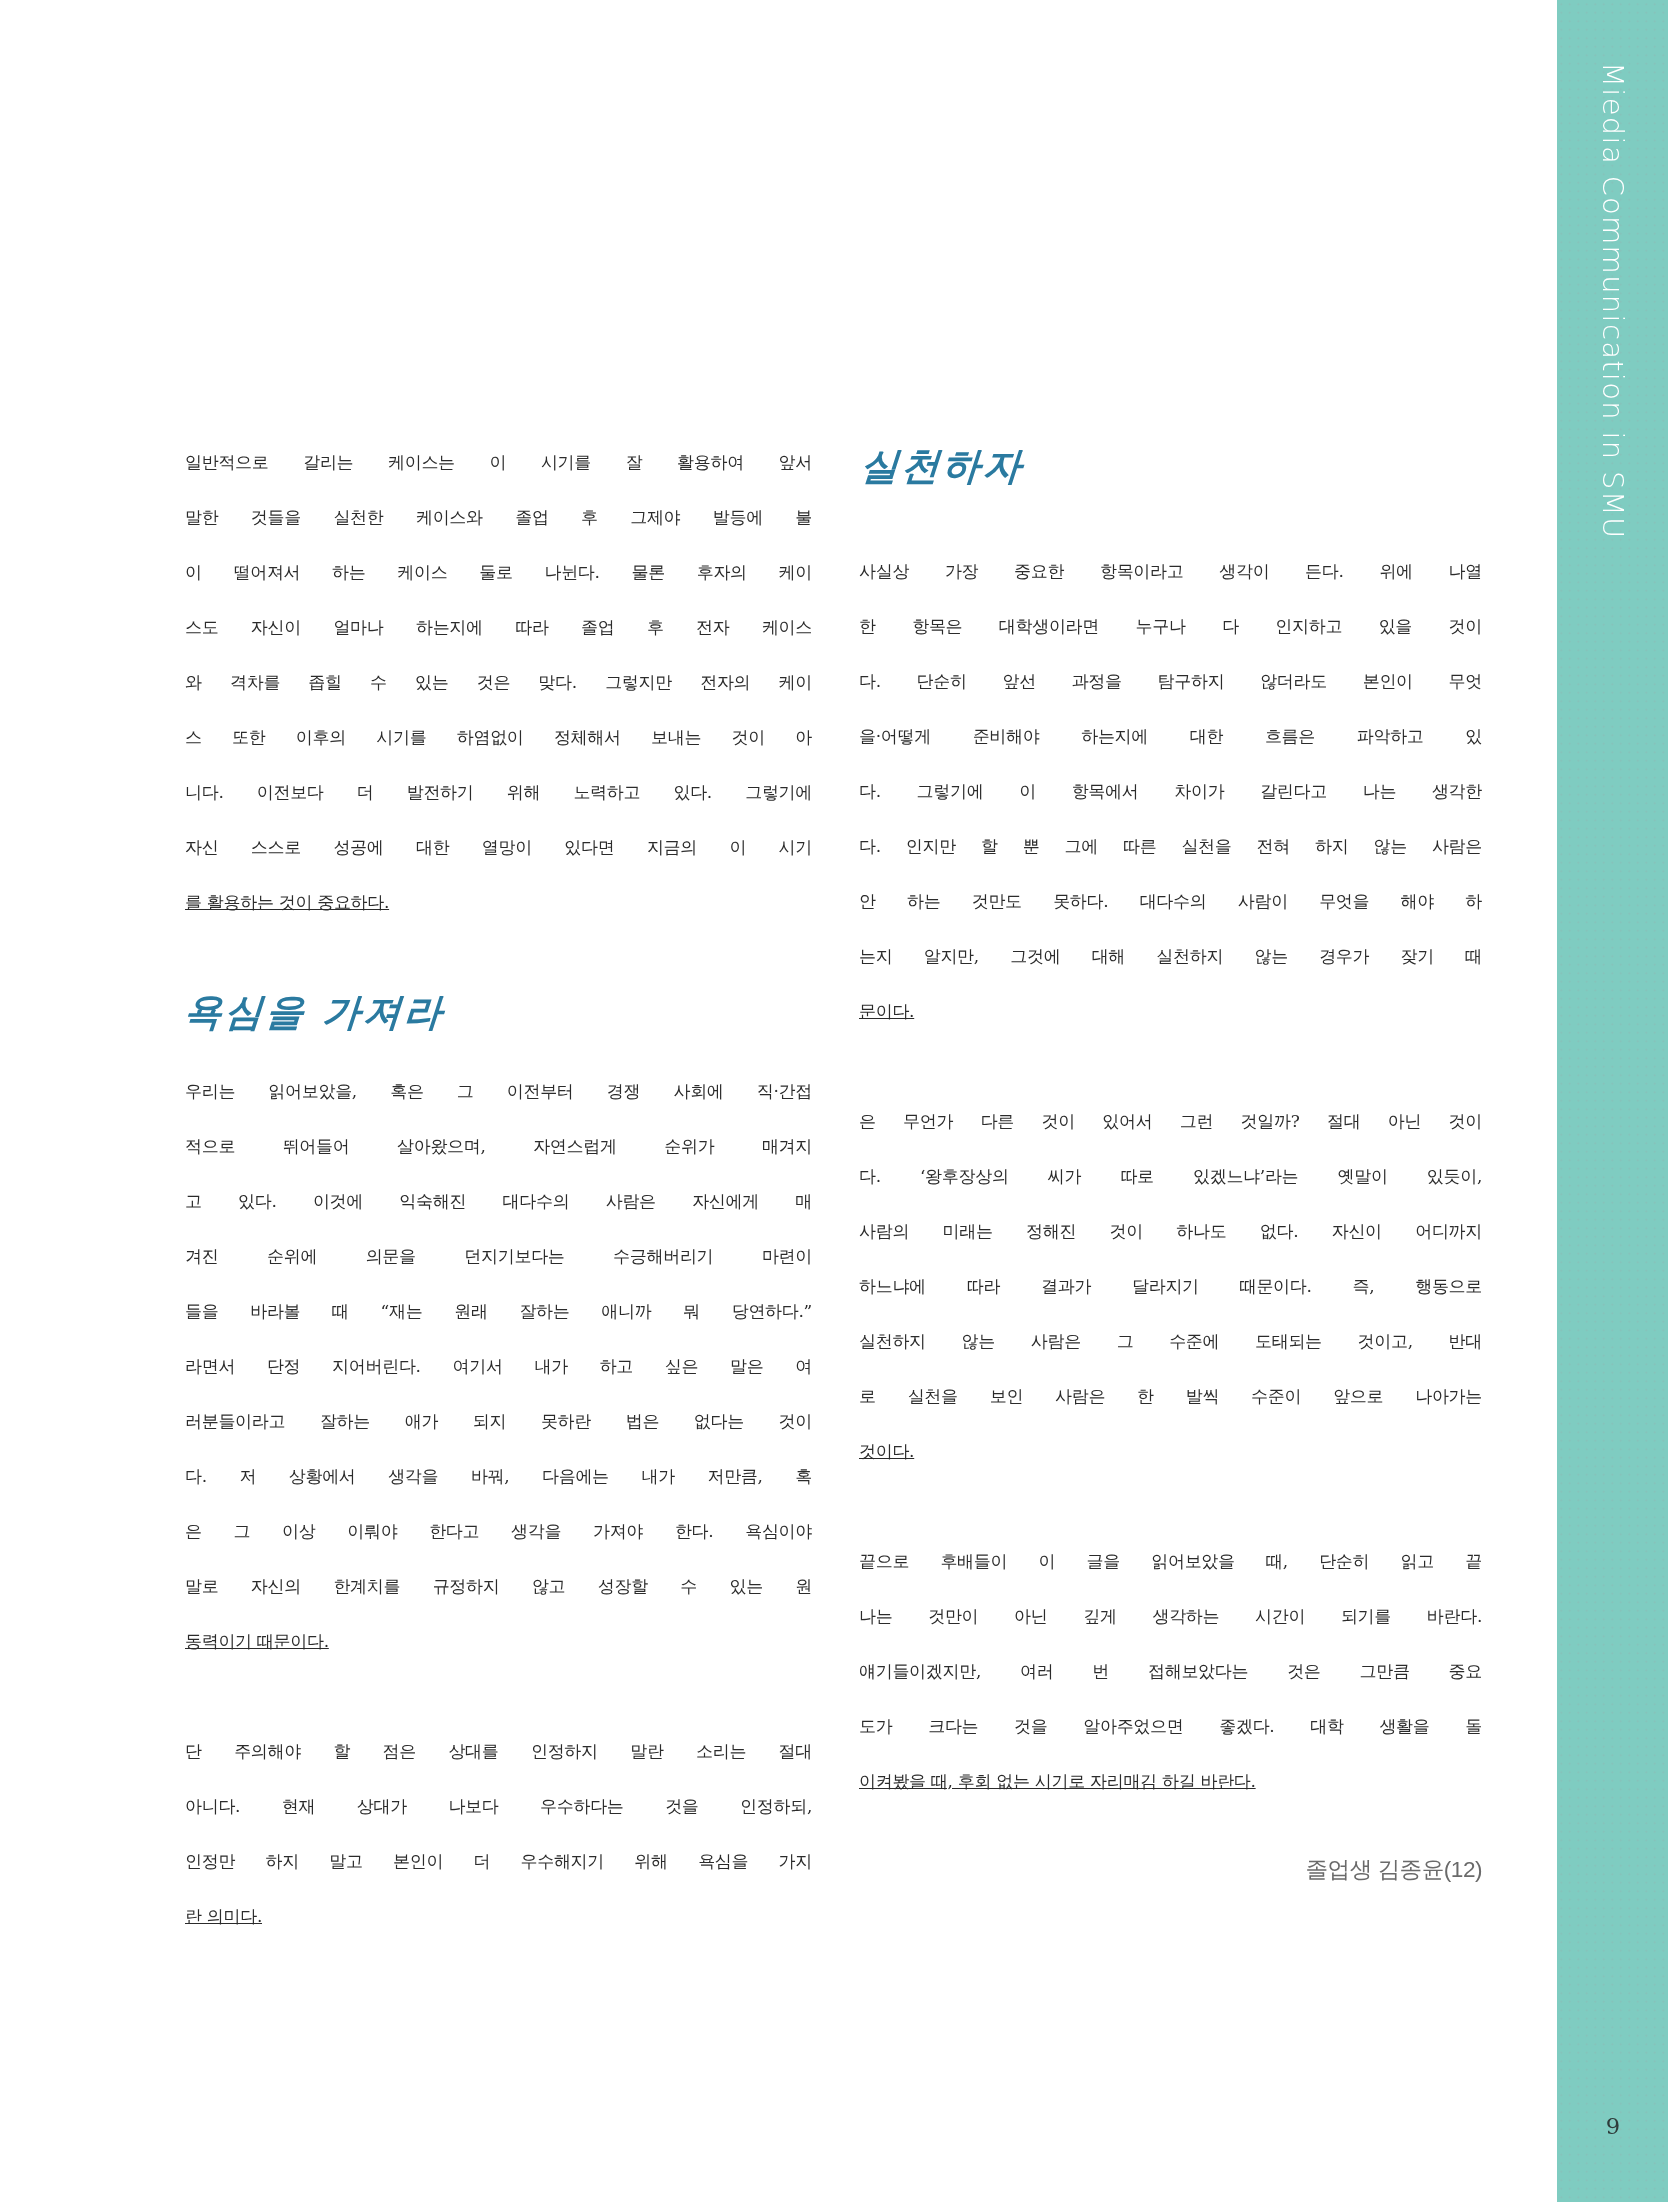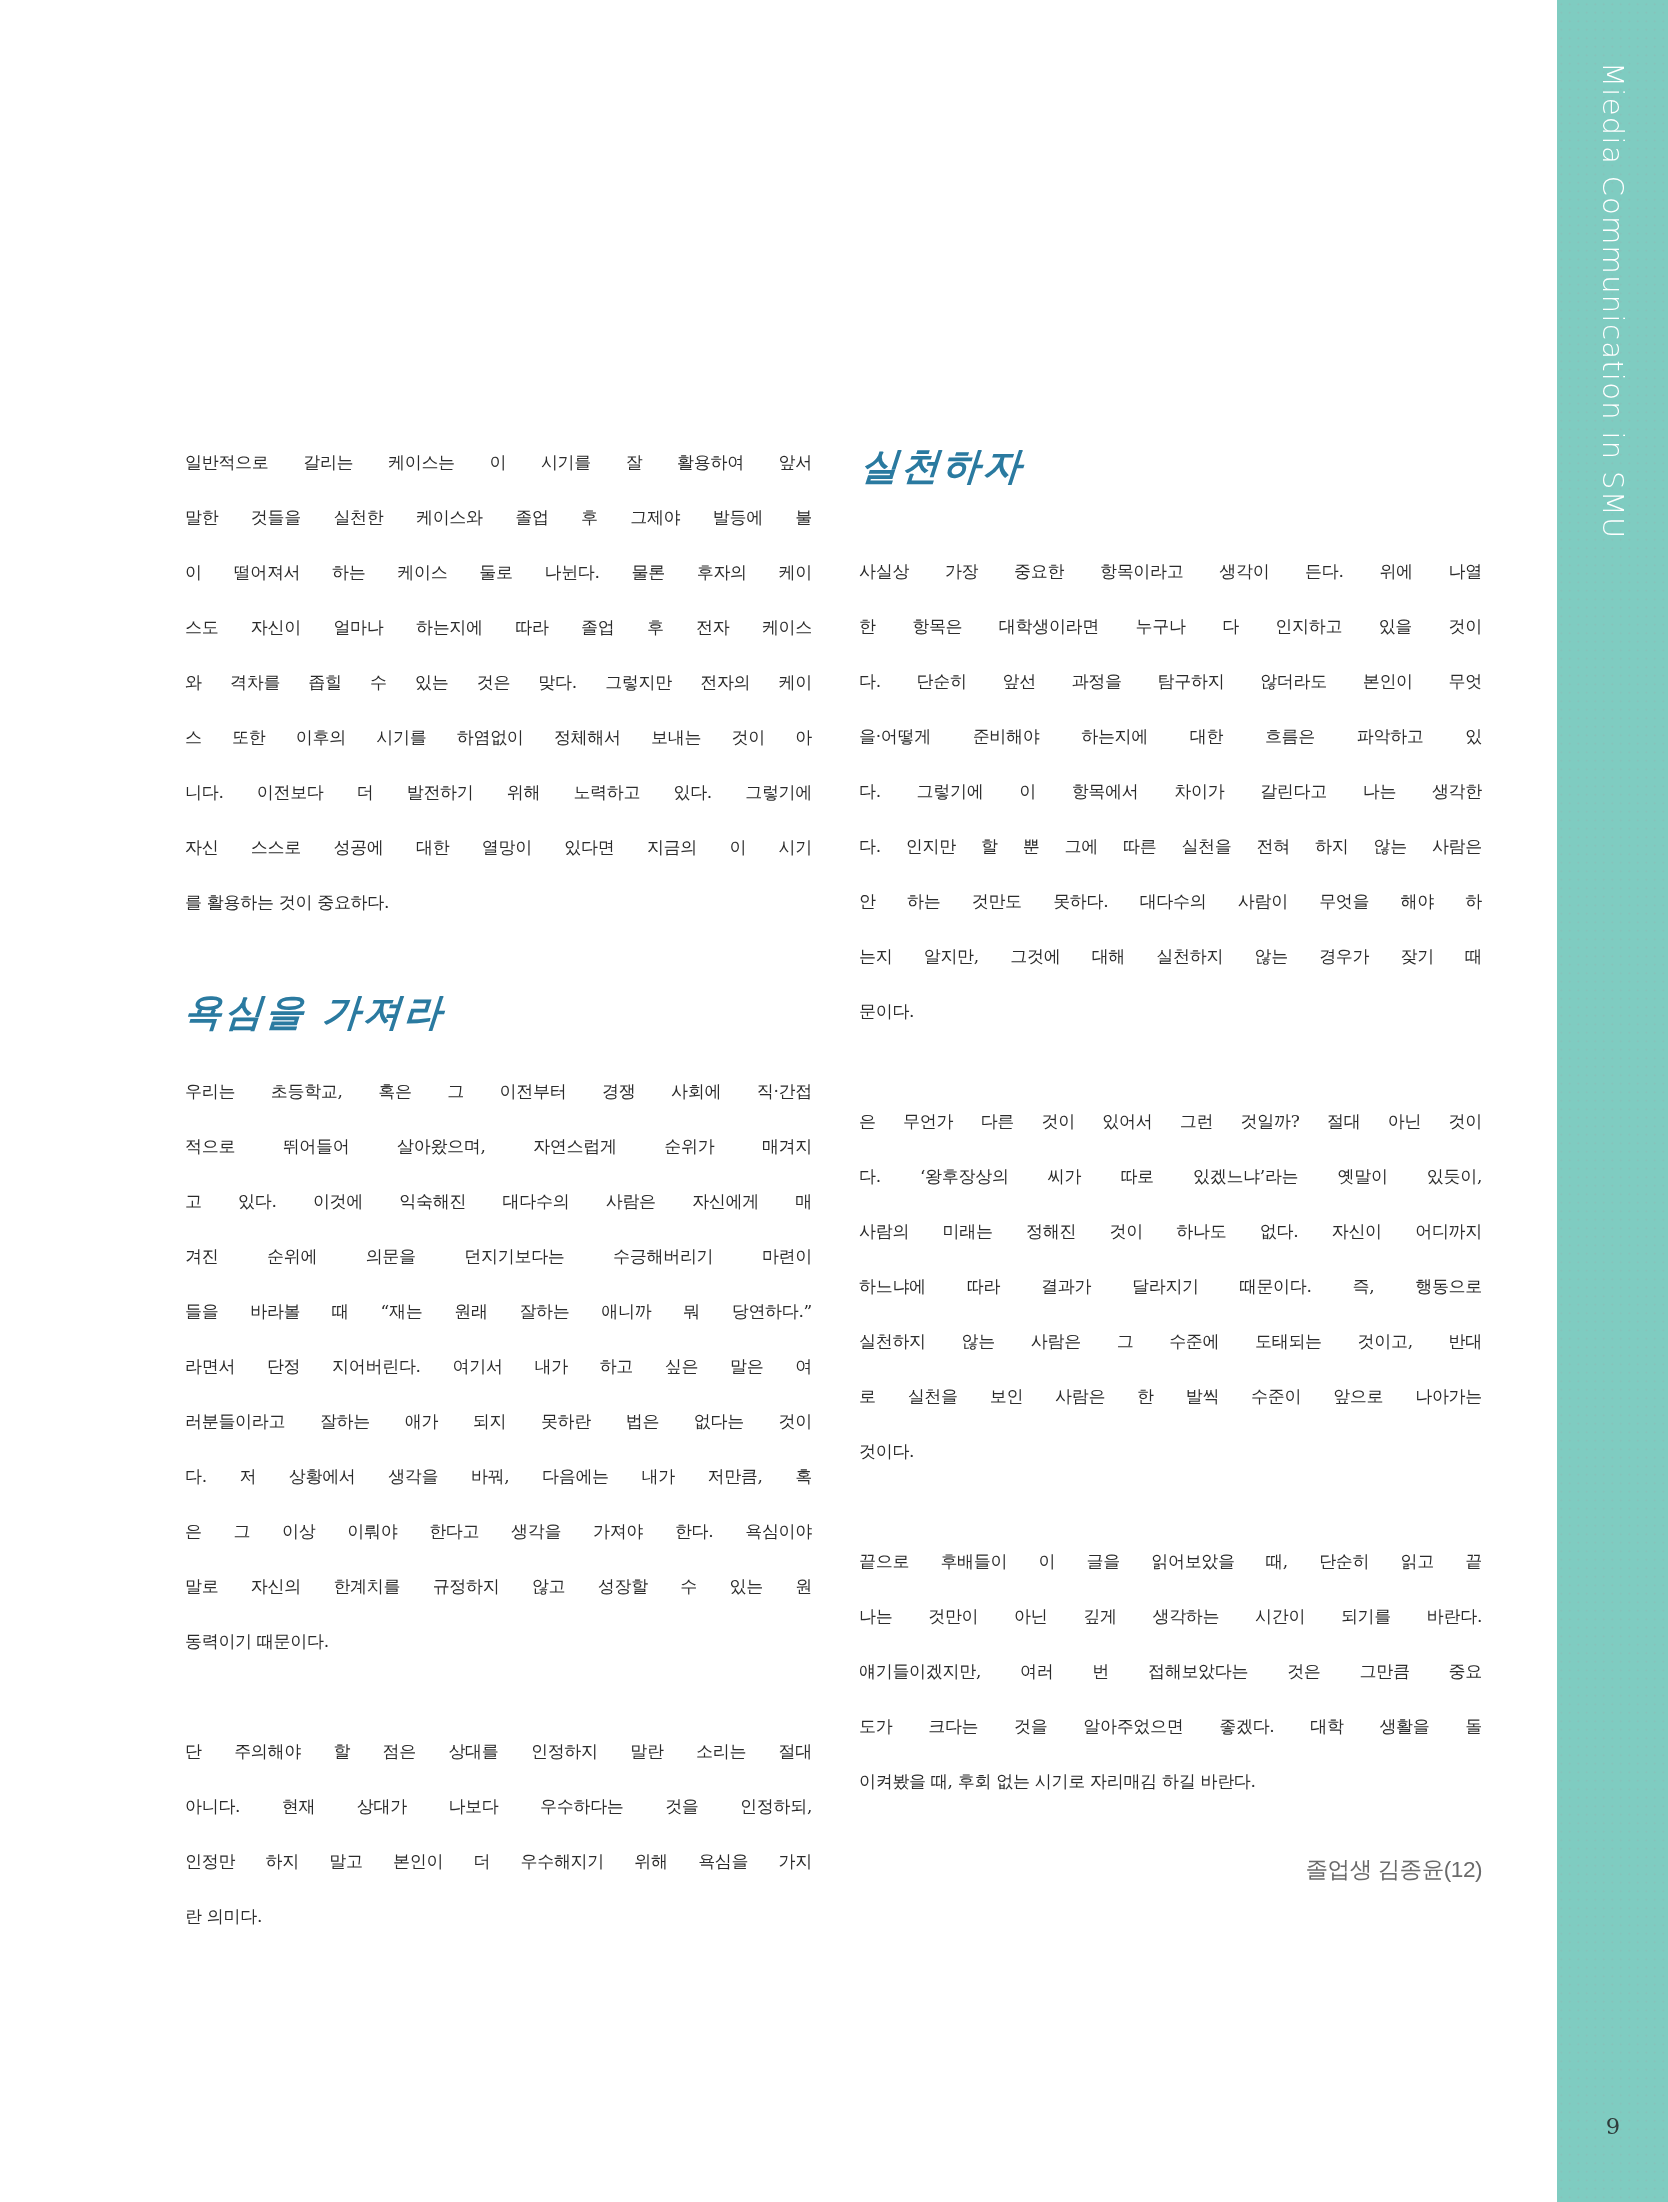--- a/index.html
+++ b/index.html
@@ -68,20 +68,21 @@
       height: 55px;
       line-height: 55px;
       font-size: 17px;
       white-space: nowrap;
       text-align: justify;
       text-align-last: justify;
       letter-spacing: -0.3px;
     }
     .line.last {
       text-align-last: left;
+      text-decoration: underline;
     }
     .gap { display: block; height: 55px; }
     .heading {
       display: block;
       height: 109px;
       line-height: 94px;
       font-family: "DejaVu Sans", "Liberation Sans", sans-serif;
       font-size: 38px;
       font-style: italic;
       font-weight: bold;
@@ -117,21 +118,21 @@
       <span class="line">와 격차를 좁힐 수 있는 것은 맞다. 그렇지만 전자의 케이</span>
       <span class="line">스 또한 이후의 시기를 하염없이 정체해서 보내는 것이 아</span>
       <span class="line">니다. 이전보다 더 발전하기 위해 노력하고 있다. 그렇기에</span>
       <span class="line">자신 스스로 성공에 대한 열망이 있다면 지금의 이 시기</span>
       <span class="line last">를 활용하는 것이 중요하다.</span>
     </div>
 
     <span class="heading" style="height:134px; line-height:165px;">욕심을 가져라</span>
 
     <div>
-      <span class="line">우리는 초등학교, 혹은 그 이전부터 경쟁 사회에 직·간접</span>
+      <span class="line">우리는 읽어보았을, 혹은 그 이전부터 경쟁 사회에 직·간접</span>
       <span class="line">적으로 뛰어들어 살아왔으며, 자연스럽게 순위가 매겨지</span>
       <span class="line">고 있다. 이것에 익숙해진 대다수의 사람은 자신에게 매</span>
       <span class="line">겨진 순위에 의문을 던지기보다는 수긍해버리기 마련이</span>
       <span class="line">들을 바라볼 때 “재는 원래 잘하는 애니까 뭐 당연하다.”</span>
       <span class="line">라면서 단정 지어버린다. 여기서 내가 하고 싶은 말은 여</span>
       <span class="line">러분들이라고 잘하는 애가 되지 못하란 법은 없다는 것이</span>
       <span class="line">다. 저 상황에서 생각을 바꿔, 다음에는 내가 저만큼, 혹</span>
       <span class="line">은 그 이상 이뤄야 한다고 생각을 가져야 한다. 욕심이야</span>
       <span class="line">말로 자신의 한계치를 규정하지 않고 성장할 수 있는 원</span>
       <span class="line last">동력이기 때문이다.</span>

